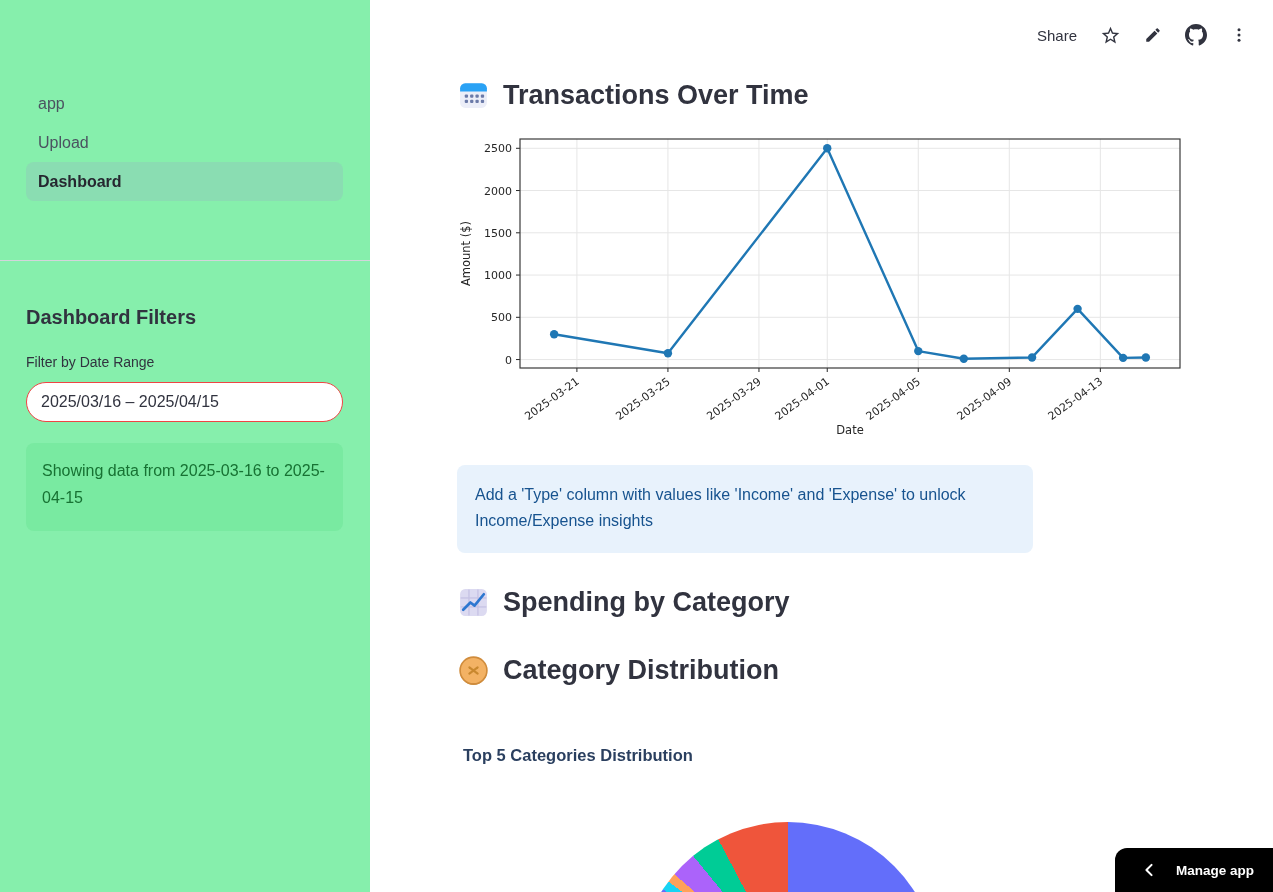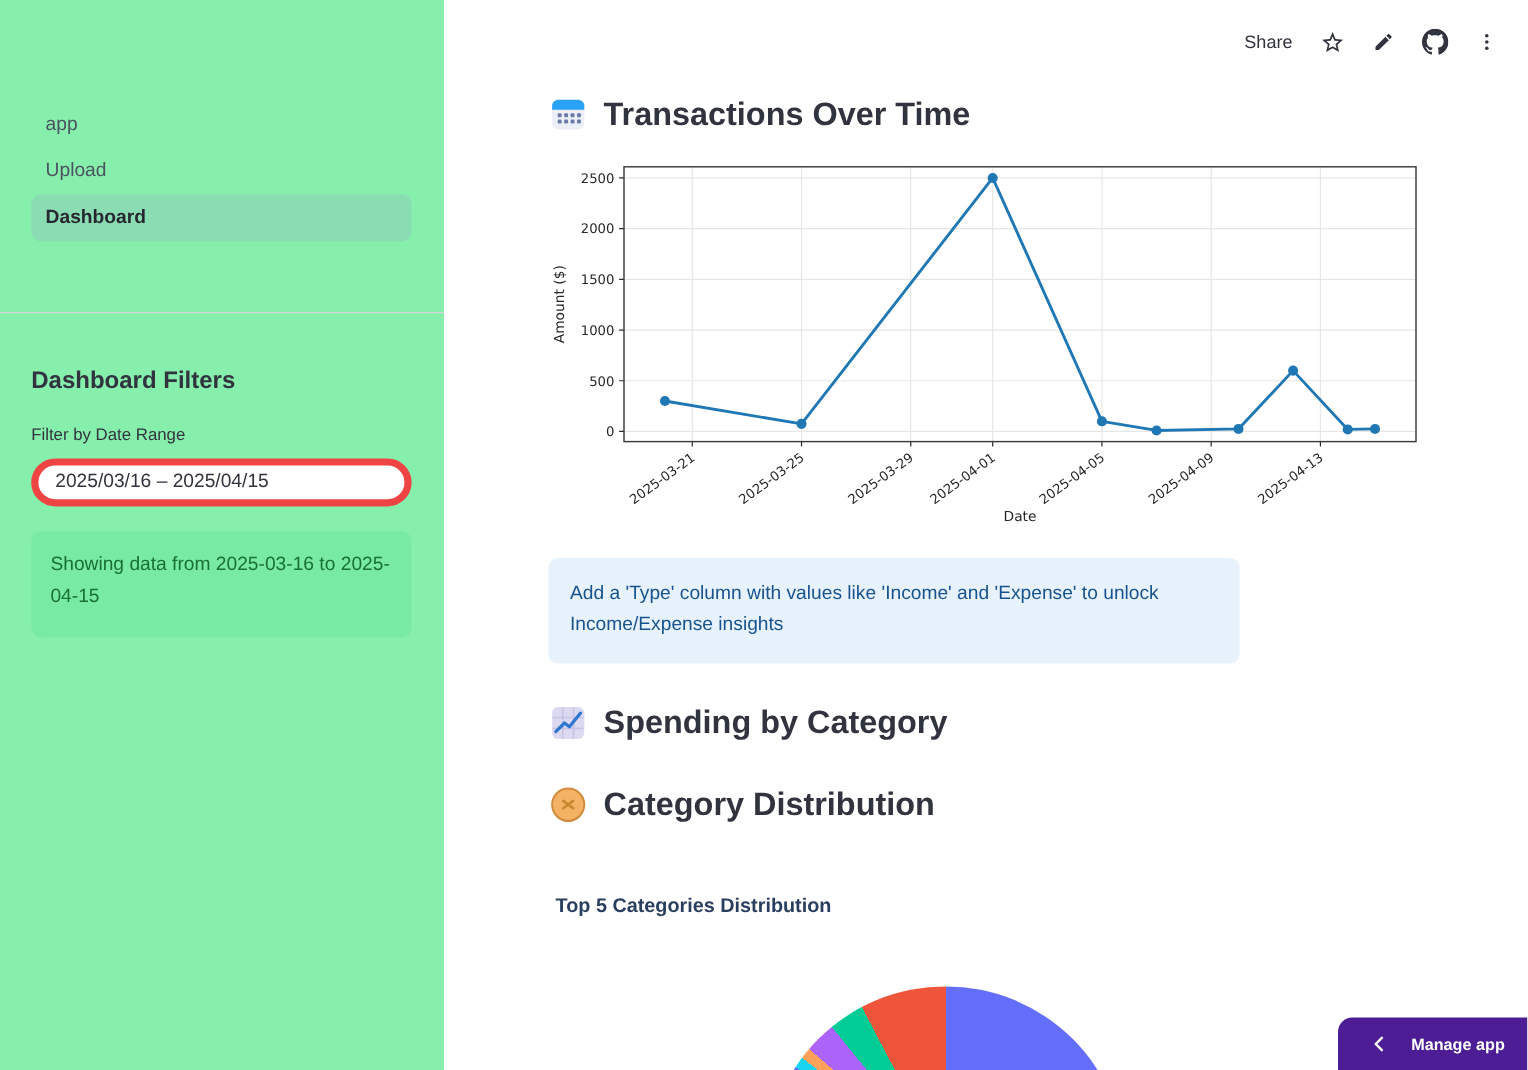--- a/index.html
+++ b/index.html
@@ -8,21 +8,21 @@
   
   .sidebar{position:absolute;left:0;top:0;width:370px;height:892px;background:#86efac;}
   .nav{position:absolute;left:26px;top:84px;width:317px;}
   .nav-item{height:39px;display:flex;align-items:center;padding:0 12px;border-radius:8px;
     font-size:16px;color:#4b5260;cursor:pointer;}
   .nav-item.active{background:rgba(151,166,195,0.25);color:#262730;font-weight:700;}
   .side-divider{position:absolute;left:0;top:260px;width:370px;height:1px;background:#d3d5db;}
   .filters-heading{position:absolute;left:26px;top:306px;font-size:20px;font-weight:700;color:#31333f;}
   .date-label{position:absolute;left:26px;top:354px;font-size:14px;color:#31333f;}
   .date-input{position:absolute;left:26px;top:382px;width:317px;height:40px;box-sizing:border-box;
-    background:#ffffff;border:6px solid #ef4444;border-radius:20px;padding:0 14px;
+    background:#ffffff;border:1px solid #ef4444;border-radius:20px;padding:0 14px;
     font-size:16px;color:#31333f;font-family:"Liberation Sans",sans-serif;outline:none;}
   .success-box{position:absolute;left:26px;top:443px;width:317px;height:88px;box-sizing:border-box;
     background:rgba(33,195,84,0.12);border-radius:8px;padding:14px 16px;
     font-size:16px;line-height:27px;color:#177233;}
 
   
   .toolbar{position:absolute;right:25px;top:22px;height:26px;display:flex;align-items:center;gap:23px;}
   .share-btn{font-size:15px;color:#31333f;cursor:pointer;}
   .tb-icon{display:flex;align-items:center;justify-content:center;cursor:pointer;}
 
@@ -39,21 +39,21 @@
   .info-box{position:absolute;left:457px;top:465px;width:576px;height:88px;box-sizing:border-box;
     background:#e8f2fc;border-radius:8px;padding:17px 18px;
     font-size:16px;line-height:26px;color:#17538f;}
 
   .pie-title{position:absolute;left:463px;top:746px;font-size:16.5px;font-weight:700;color:#2a3f5f;
     font-family:"Liberation Sans",sans-serif;}
   .pie{position:absolute;left:638px;top:822px;width:300px;height:300px;border-radius:50%;}
 
   
   .manage-app{position:absolute;left:1115px;top:848px;width:158px;height:44px;
-    background:#4c1d95;border:none;border-radius:12px 0 0 0;display:flex;align-items:center;
+    background:#000000;border:none;border-radius:12px 0 0 0;display:flex;align-items:center;
     padding:0 0 0 28px;gap:21px;cursor:pointer;text-align:center;}
   .manage-app span{color:#ffffff;font-size:13.5px;font-weight:700;font-family:"Liberation Sans",sans-serif;}
 </style>
 </head>
 <body>
 
 <div class="stage">
 
   <aside class="sidebar">
     <nav class="nav">

